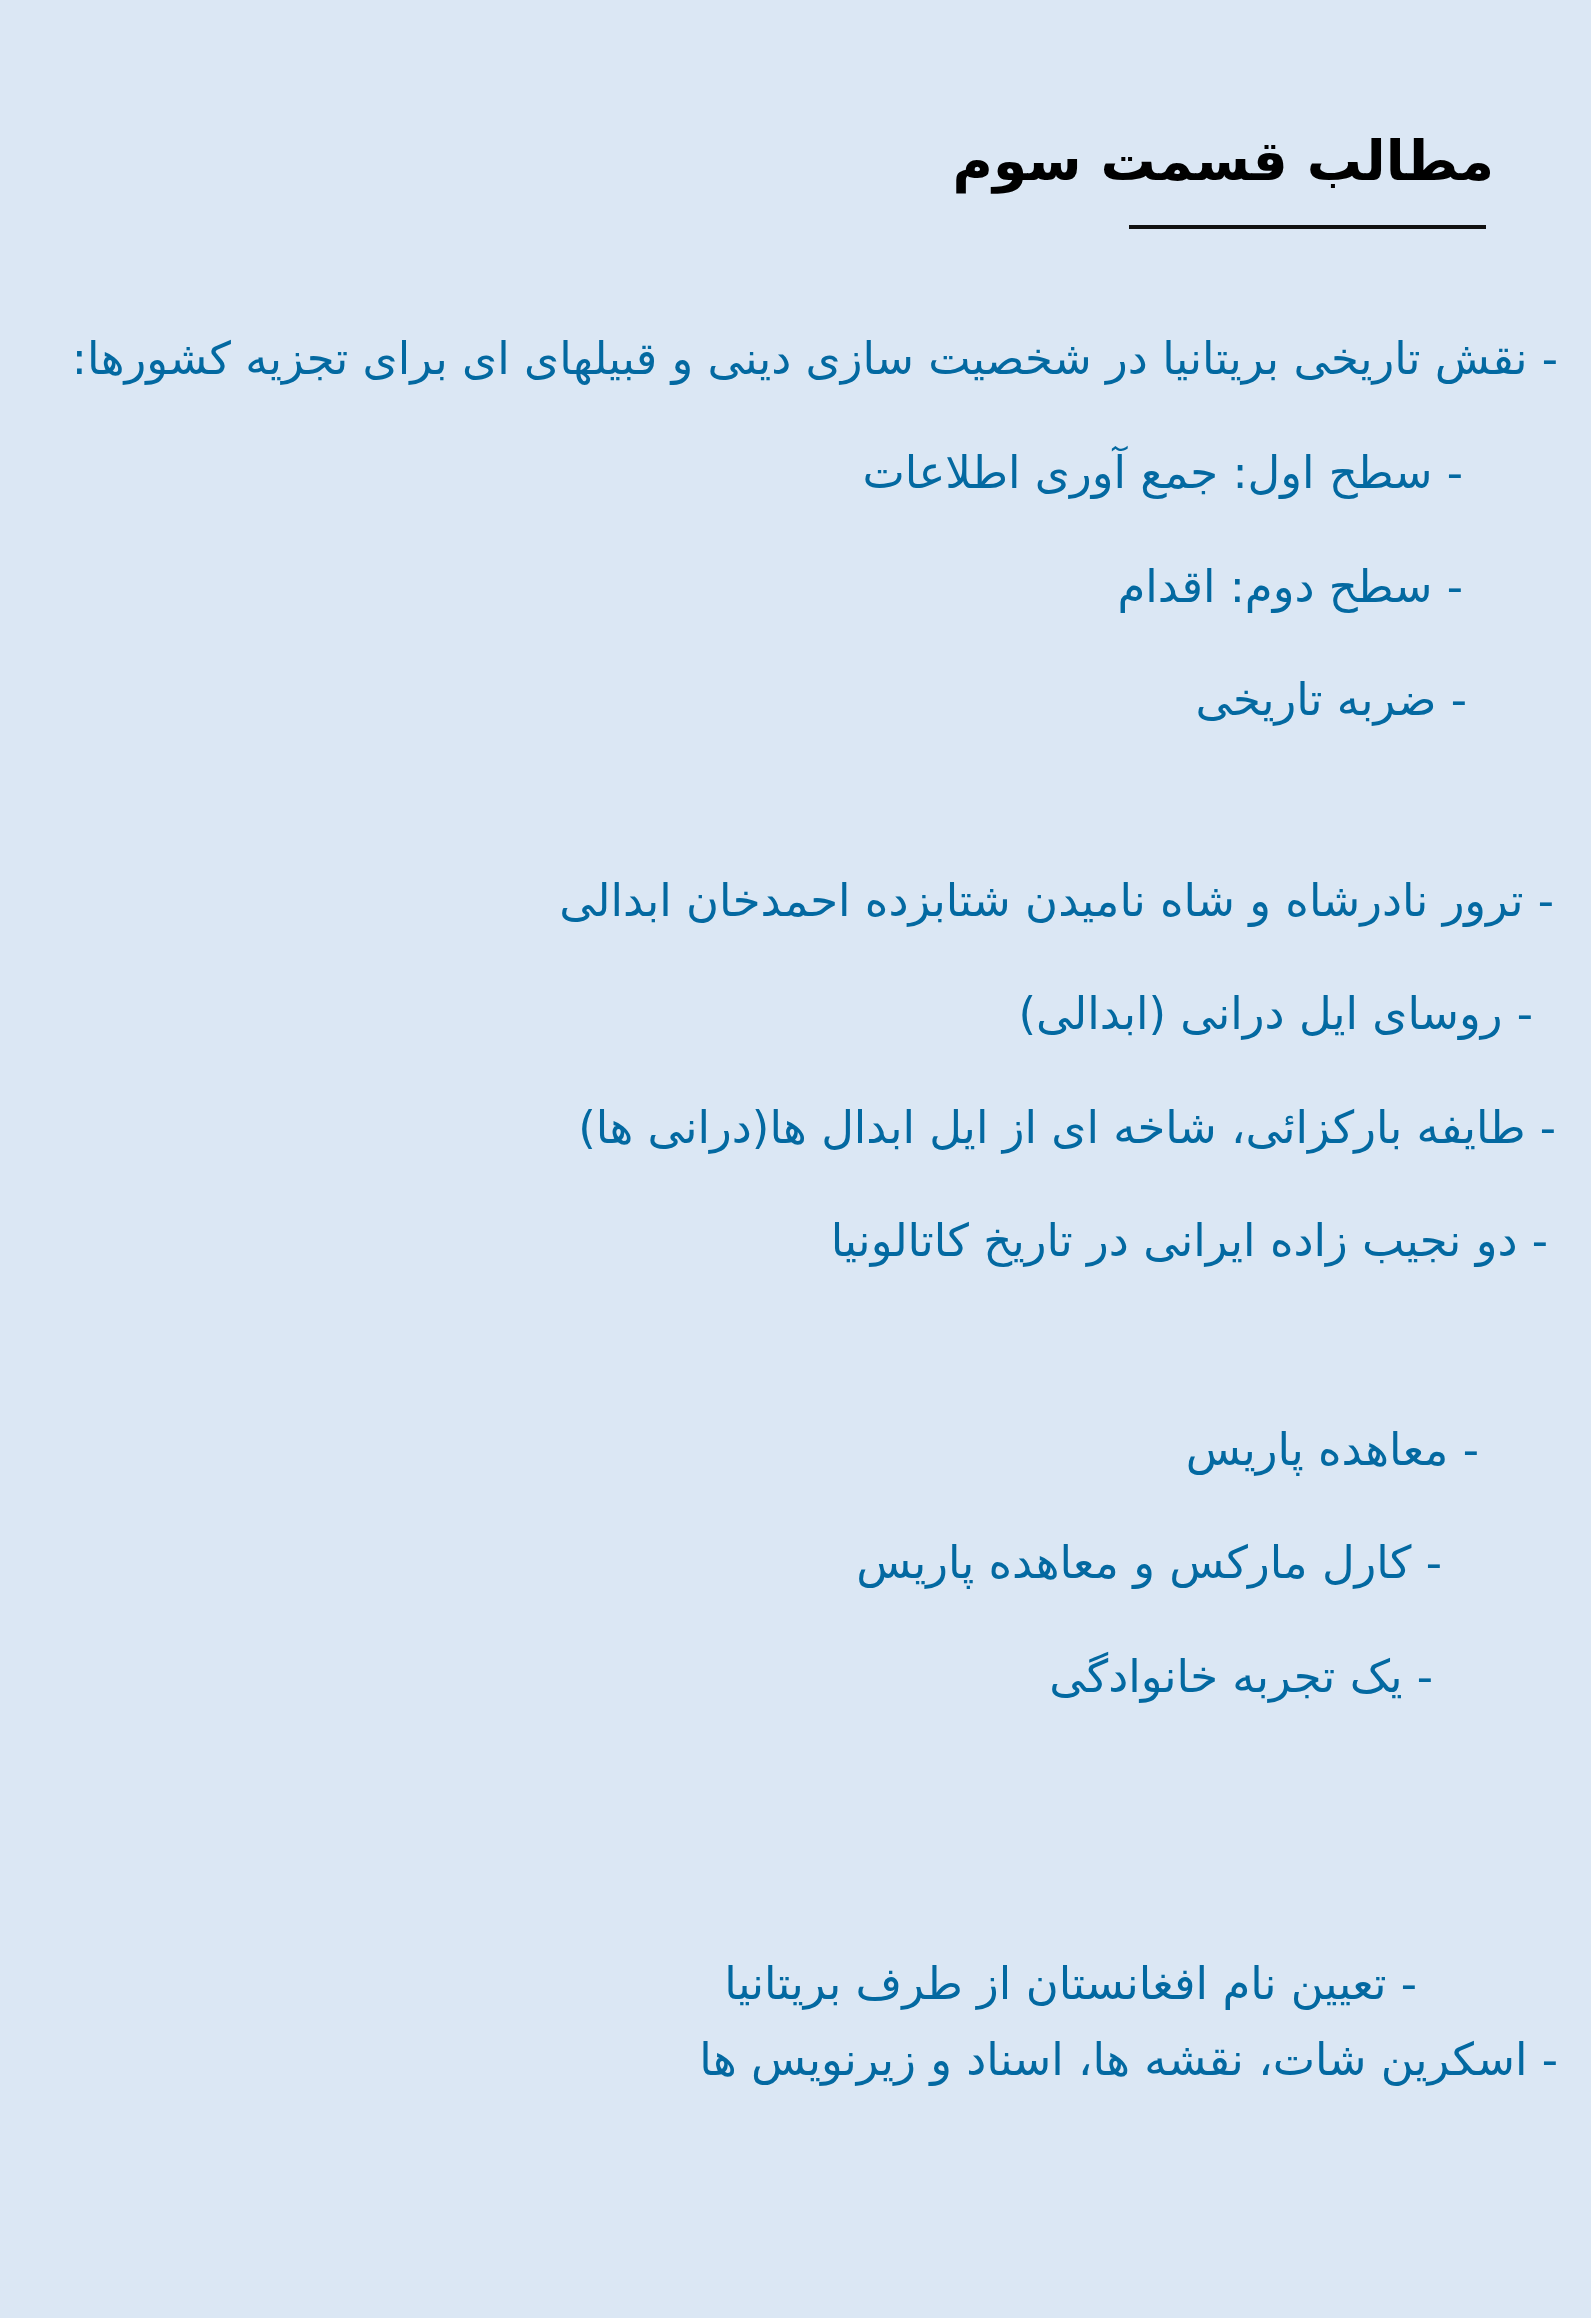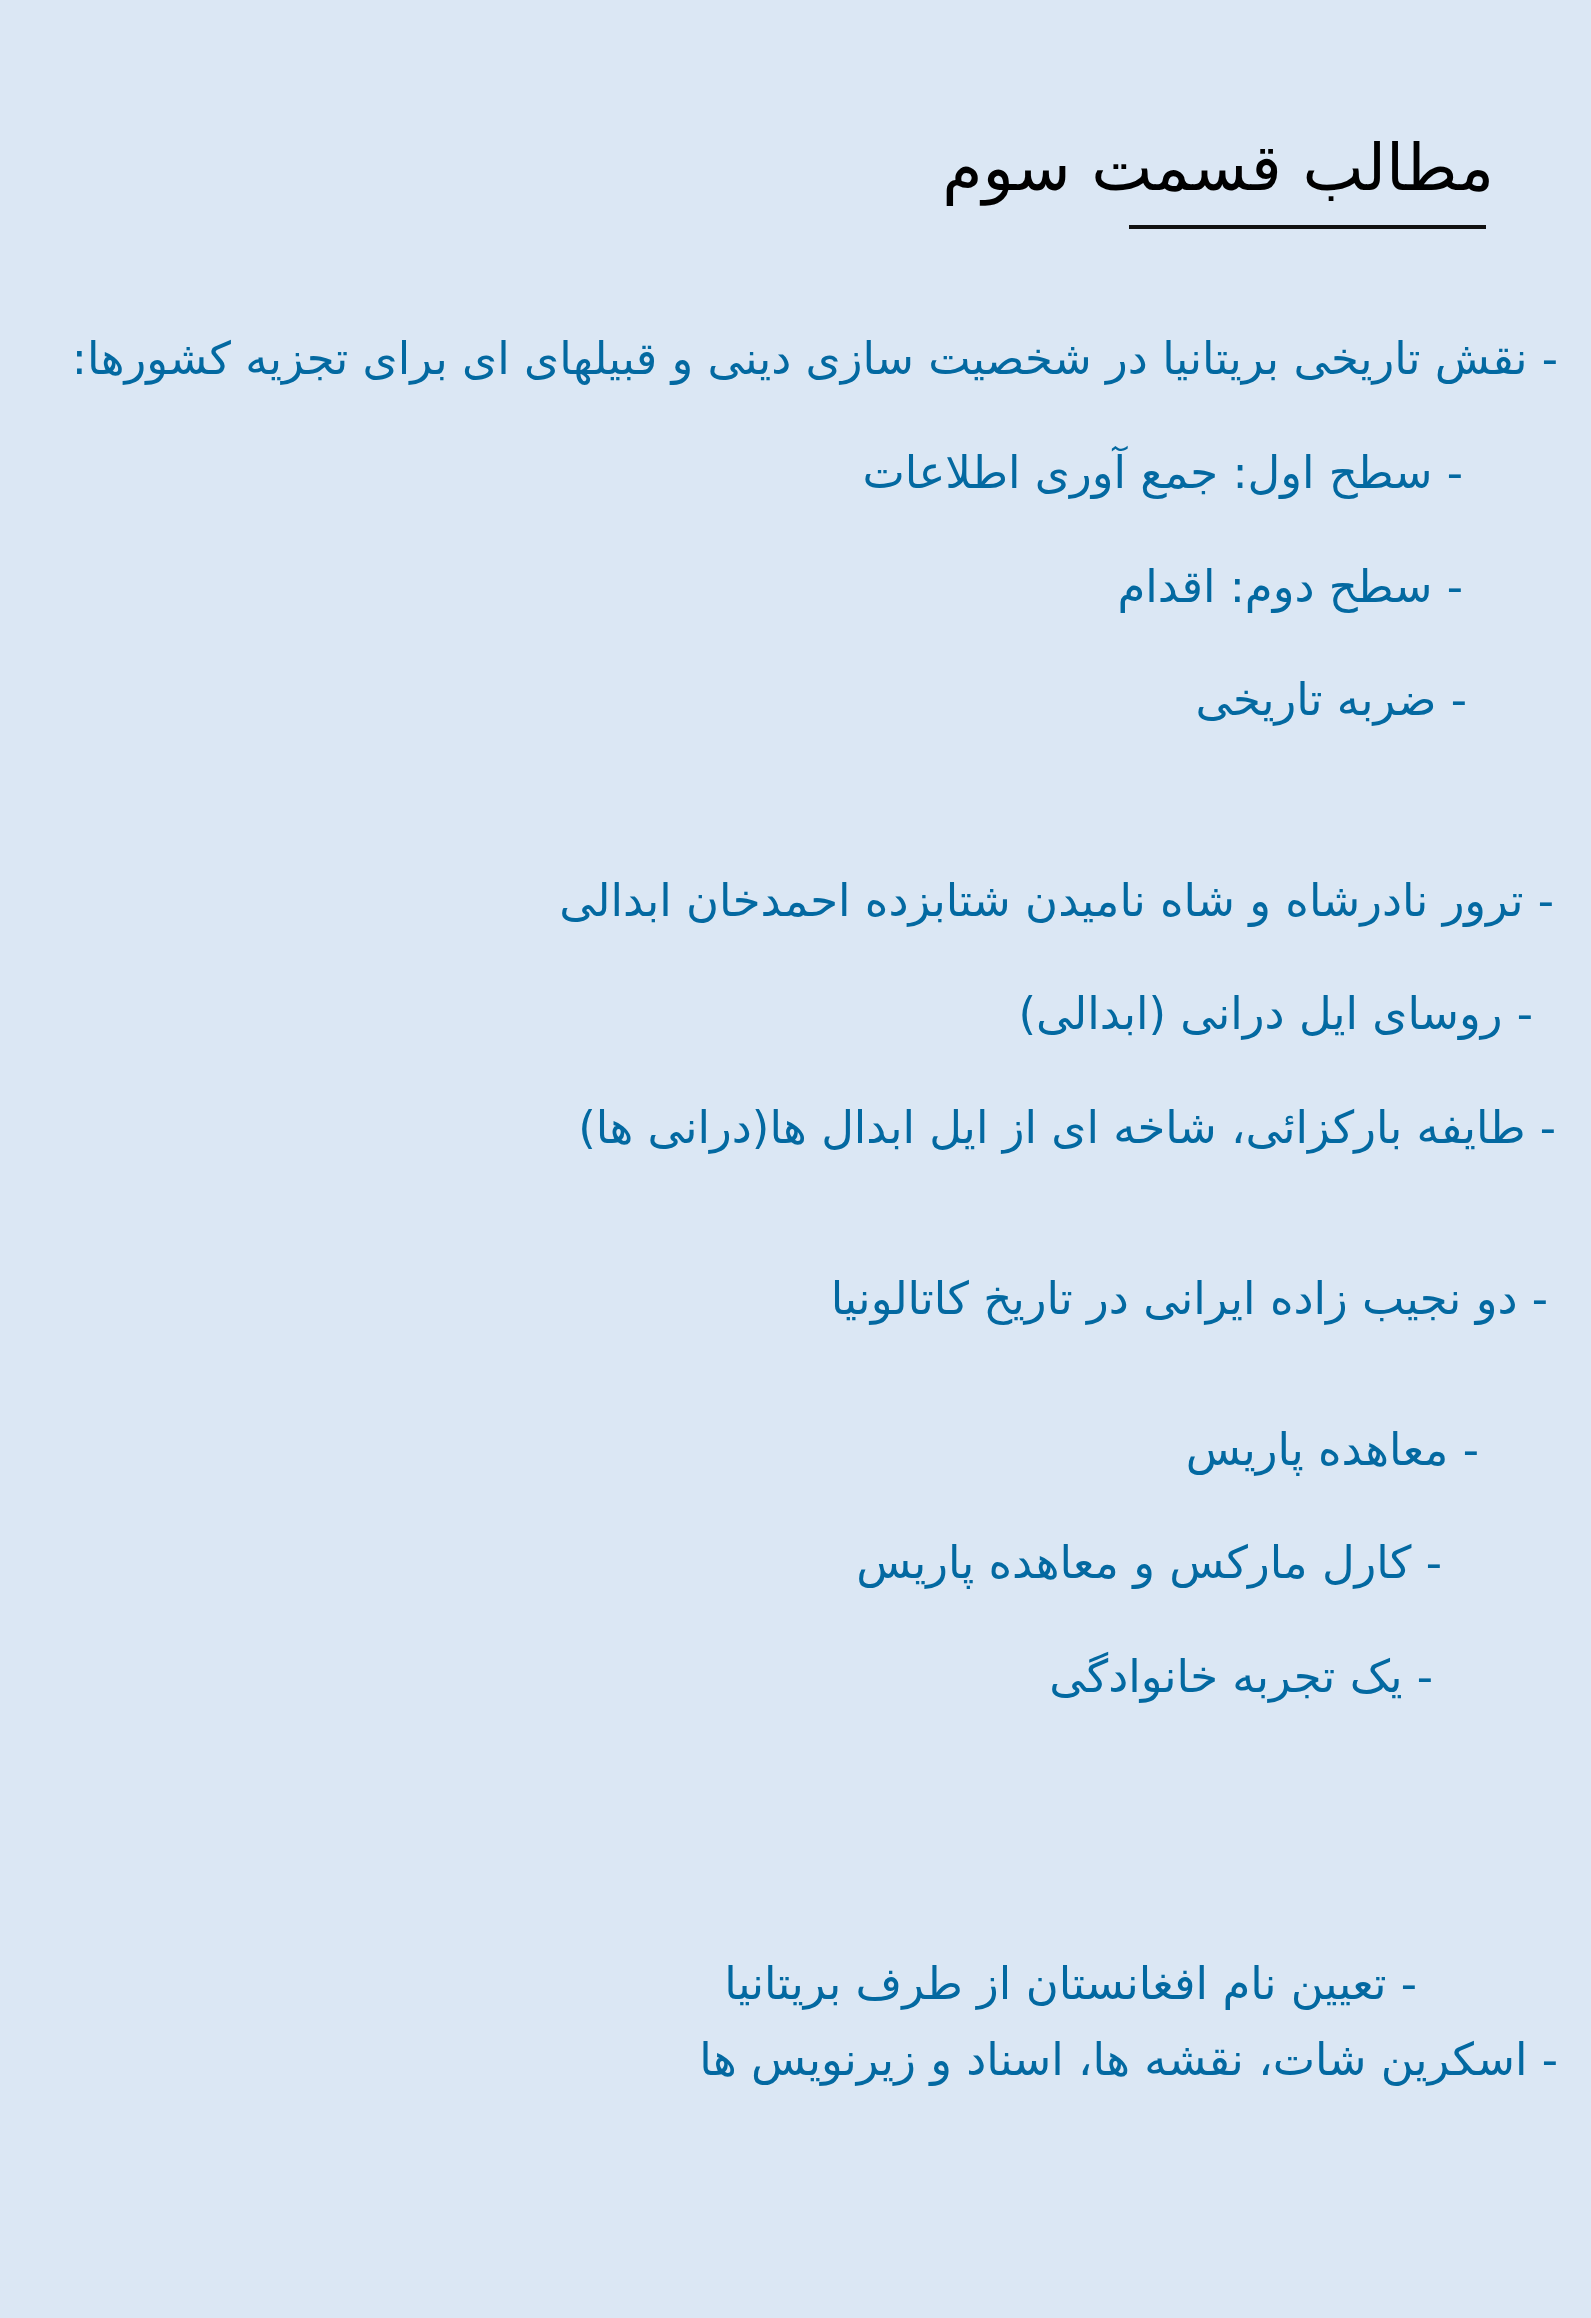--- a/index.html
+++ b/index.html
@@ -8,22 +8,22 @@
     width:1592px;
     height:2319px;
     overflow:hidden;
     font-family:"DejaVu Sans",sans-serif;
     background:#dbe7f4;
   }
   .title{
     position:absolute;
     top:126px;
     right:97px;
-    font-size:65px;
-    font-weight:normal;
+    font-size:55px;
+    font-weight:bold;
     color:#000;
     direction:rtl;
     white-space:nowrap;
     line-height:1.3;
   }
   .rule{
     position:absolute;
     top:225px;
     right:105px;
     width:357px;
@@ -53,21 +53,21 @@
   <div class="rule"></div>
 
   <div class="ln" style="top:332px;  right:33px">- نقش تاریخی بریتانیا در شخصیت سازی دینی و قبیلهای ای برای تجزیه کشورها:</div>
   <div class="ln" style="top:446px;  right:128px">- سطح اول: جمع آوری اطلاعات</div>
   <div class="ln" style="top:560px;  right:128px">- سطح دوم: اقدام</div>
   <div class="ln" style="top:673px;  right:124px">- ضربه تاریخی</div>
 
   <div class="ln b" style="top:874px; right:37px">- ترور نادرشاه و شاه نامیدن شتابزده احمدخان ابدالی</div>
   <div class="ln" style="top:987px; right:58px">- روسای ایل درانی (ابدالی)</div>
   <div class="ln b" style="top:1101px; right:35px">- طایفه بارکزائی، شاخه ای از ایل ابدال ها(درانی ها)</div>
-  <div class="ln b" style="top:1272px; right:43px">- دو نجیب زاده ایرانی در تاریخ کاتالونیا</div>
+  <div class="ln b" style="top:1214px; right:43px">- دو نجیب زاده ایرانی در تاریخ کاتالونیا</div>
 
   <div class="ln" style="top:1423px; right:112px">- معاهده پاریس</div>
   <div class="ln b" style="top:1536px; right:149px">- کارل مارکس و معاهده پاریس</div>
   <div class="ln" style="top:1650px; right:158px">- یک تجربه خانوادگی</div>
   <div class="ln b" style="top:1957px; right:174px">- تعیین نام افغانستان از طرف بریتانیا</div>
 
   <div class="ln b" style="top:2033px; right:33px">- اسکرین شات، نقشه ها، اسناد و زیرنویس ها</div>
 
 </div>
 

